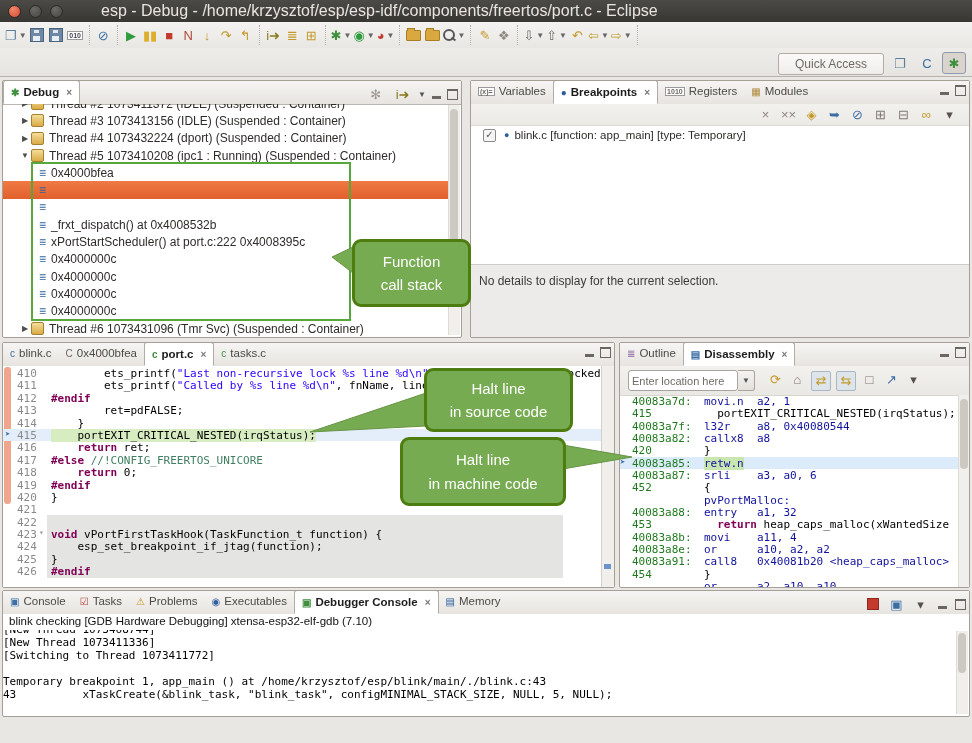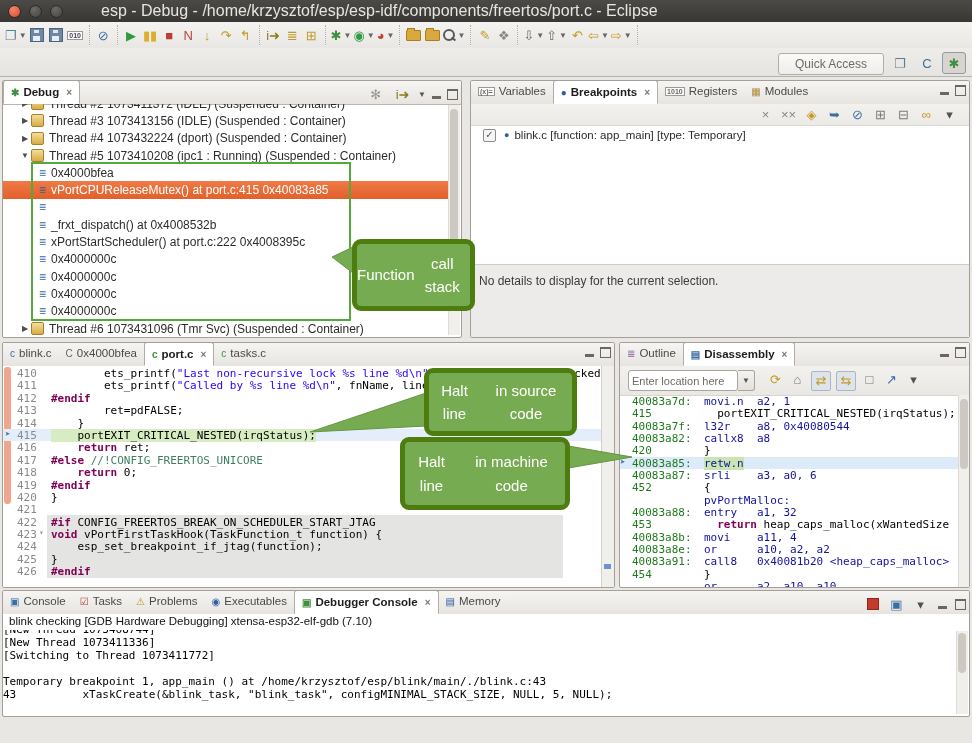--- a/index.html
+++ b/index.html
@@ -67,21 +67,21 @@
   .cline.halt .ct{background:#d7ecc1;}
   .gut-arrow{position:absolute;left:2px;top:0;color:#3b6ea5;font-size:9px;z-index:3;}
   .fold{position:absolute;left:36px;color:#9a9a9a;font-size:8px;}
   .kw{color:#7f0055;font-weight:bold;}
   .pp{color:#7f0055;font-weight:bold;}
   .str{color:#2a00ff;}
   .com{color:#3f7f5f;}
   #ed-ruler{position:absolute;right:0;top:23px;width:12px;bottom:0;background:#f1efeb;border-left:1px solid #d4d0c9;z-index:4;}
   .ruler-mark{position:absolute;left:2px;width:7px;height:5px;}
   
-  .callout{position:absolute;background:#76ab51;border:5px solid #4d7c0f;border-radius:9px;color:#fff;display:flex;flex-direction:row;align-items:center;justify-content:center;font-size:15px;line-height:1.55;z-index:30;text-align:center;}
+  .callout{position:absolute;background:#76ab51;border:3px solid #4d7c0f;border-radius:9px;color:#fff;display:flex;flex-direction:column;align-items:center;justify-content:center;font-size:15px;line-height:1.55;z-index:30;text-align:center;}
   #tails{position:absolute;left:0;top:0;width:972px;height:743px;z-index:29;pointer-events:none;}
   
   #dis-toolbar{position:absolute;left:0;top:23px;right:0;height:29px;background:linear-gradient(#f3f1ee,#eae8e4);border-bottom:1px solid #d8d4ce;display:flex;align-items:center;gap:3px;padding-left:8px;}
   #loc-combo{width:102px;height:19px;border:1px solid #a9a49d;border-radius:3px;background:#fff;font-size:11px;color:#6f6b66;padding:0 3px;display:flex;align-items:center;overflow:hidden;white-space:nowrap;}
   #loc-dd{width:16px;height:19px;border:1px solid #a9a49d;border-left:none;border-radius:0 3px 3px 0;margin-left:-3px;background:linear-gradient(#f4f3f1,#e4e1dc);font-size:8px;color:#555;display:flex;align-items:center;justify-content:center;}
   .dtbtn{width:18px;height:18px;display:flex;align-items:center;justify-content:center;font-size:12px;}
   .dtbtn.boxed{border:1px solid #a9b6c4;background:#dde4ea;border-radius:2px;}
   #dis-content{position:absolute;left:0;top:52px;right:10px;bottom:0;overflow:hidden;}
   .dline{position:relative;height:12.35px;font:11px "DejaVu Sans Mono",monospace;white-space:pre;}
   .dline .addr{position:absolute;left:12px;color:#1f7a1f;}
@@ -280,21 +280,20 @@
             <span class="exp">▼</span>
             <span class="thicon"></span>
             <span>Thread #5 1073410208 (ipc1 : Running) (Suspended : Container)</span>
           </div>
           <div class="trow frame">
             <span class="fricon">≡</span>
             <span>0x4000bfea</span>
           </div>
           <div class="trow frame selected">
             <span class="fricon">≡</span>
-            <span>vPortCPUReleaseMutex() at port.c:415 0x40083a85</span>
           </div>
           <div class="trow frame">
             <span class="fricon">≡</span>
           </div>
           <div class="trow frame">
             <span class="fricon">≡</span>
             <span>_frxt_dispatch() at 0x4008532b</span>
           </div>
           <div class="trow frame">
             <span class="fricon">≡</span>
@@ -429,21 +428,21 @@
           <div class="cline"><span class="ln">412</span><span class="ct"><span class="pp">#endif</span></span></div>
           <div class="cline"><span class="ln">413</span><span class="ct"><span>        ret=pdFALSE;</span></span></div>
           <div class="cline"><span class="ln">414</span><span class="ct"><span>    }</span></span></div>
           <div class="cline halt"><span class="gut-arrow">➤</span><span class="ln">415</span><span class="ct"><span>    portEXIT_CRITICAL_NESTED(irqStatus);</span></span></div>
           <div class="cline"><span class="ln">416</span><span class="ct"><span>    </span><span class="kw">return</span><span> ret;</span></span></div>
           <div class="cline"><span class="ln">417</span><span class="ct"><span class="pp">#else</span><span class="com"> //!CONFIG_FREERTOS_UNICORE</span></span></div>
           <div class="cline"><span class="ln">418</span><span class="ct"><span>    </span><span class="kw">return</span><span> 0;</span></span></div>
           <div class="cline"><span class="ln">419</span><span class="ct"><span class="pp">#endif</span></span></div>
           <div class="cline"><span class="ln">420</span><span class="ct"><span>}</span></span></div>
           <div class="cline"><span class="ln">421</span><span class="ct"></span></div>
-          <div class="cline"><span class="ln">422</span><span class="ct"><span class="pp">#if</span><span> CONFIG_FREERTOS_BREAK_ON_SCHEDULER_START_JTAG</span></span></div>
+          <div class="cline"><span class="ln">422</span></div>
           <div class="cline"><span class="ln">423</span><span class="fold">▾</span><span class="ct"><span class="kw">void</span><span> vPortFirstTaskHook(TaskFunction_t function) {</span></span></div>
           <div class="cline"><span class="ln">424</span><span class="ct"><span>    esp_set_breakpoint_if_jtag(function);</span></span></div>
           <div class="cline"><span class="ln">425</span><span class="ct"><span>}</span></span></div>
           <div class="cline"><span class="ln">426</span><span class="ct"><span class="pp">#endif</span></span></div>
         </div>
     </div>
     <div id="ed-ruler">
       <div class="ruler-mark" style="top:198px;background:#6c94c9;"></div>
     </div>
   </div>

